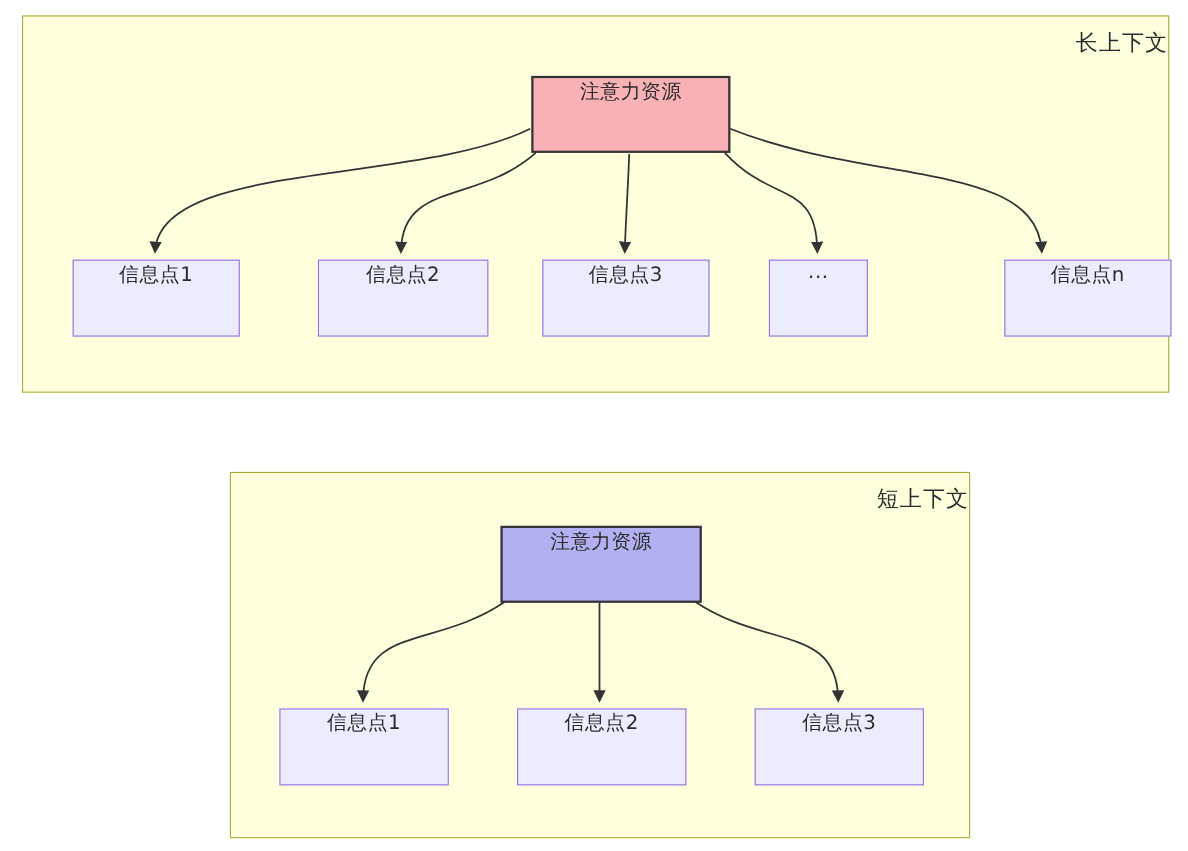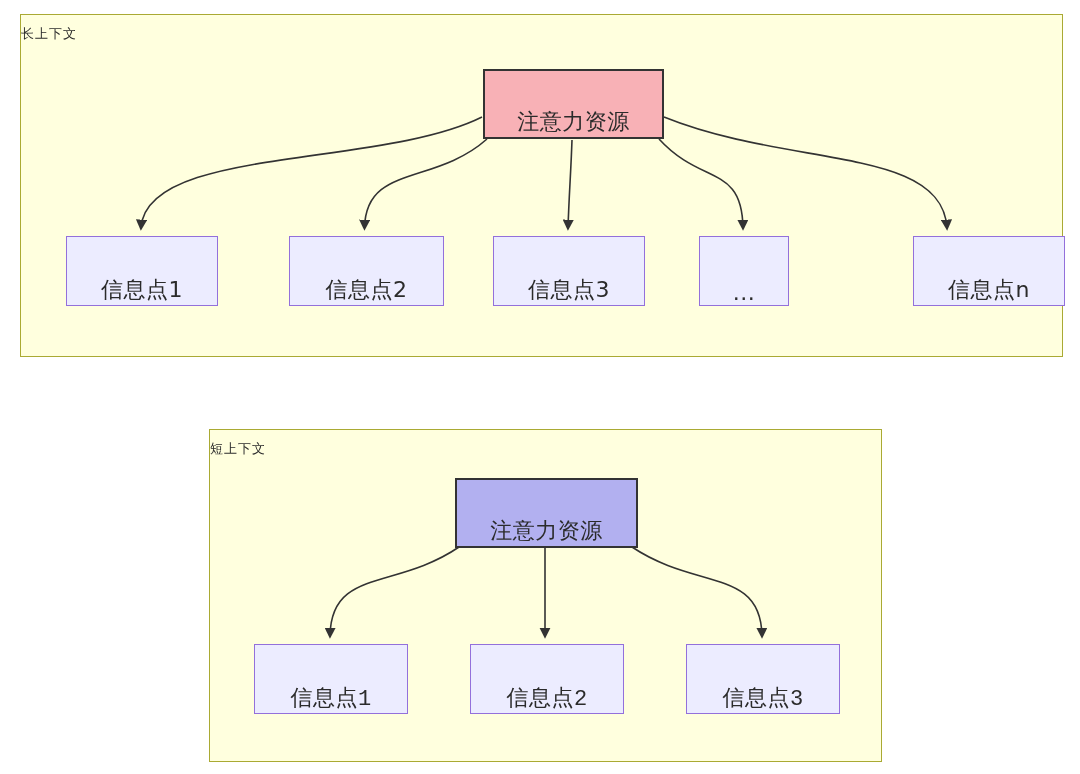--- a/index.html
+++ b/index.html
@@ -24,47 +24,47 @@
     background: #ffffff;
     overflow: hidden;
   }
   .panel {
     position: absolute;
     background: var(--panel-bg);
     border: 1.5px solid var(--panel-border);
     z-index: 0;
   }
   #panel-long  { left: 20px;  top: 14px;  width: 1043px; height: 343px; }
-  #panel-short { left: 209px; top: 429px; width: 673px;  height: 333px; font-family: Liberation Mono, monospace; }
+  #panel-short { left: 209px; top: 429px; width: 673px;  height: 333px; }
   .panel-title {
     position: absolute;
     top: 10px; left: 0; right: 0;
-    text-align: left;
-    font-size: 13px;
+    text-align: right;
+    font-size: 20px;
     letter-spacing: 1px;
     color: var(--text-color);
     z-index: 2;
   }
   #edges {
     position: absolute;
     left: 0; top: 0;
     z-index: 1;
     pointer-events: none;
   }
   .edge {
     fill: none;
     stroke: var(--arrow-color);
     stroke-width: 1.6px;
   }
   .node {
     position: absolute;
     display: flex;
-    align-items: flex-end;
+    align-items: flex-start;
     justify-content: center;
-    font-size: 22px;
+    font-size: 18px;
     letter-spacing: 0.5px;
     text-align: center;
     z-index: 2;
   }
   .node.leaf {
     background: var(--node-fill);
     border: 1.5px solid var(--node-border);
   }
   .node.root {
     border: 2.5px solid var(--root-border);

